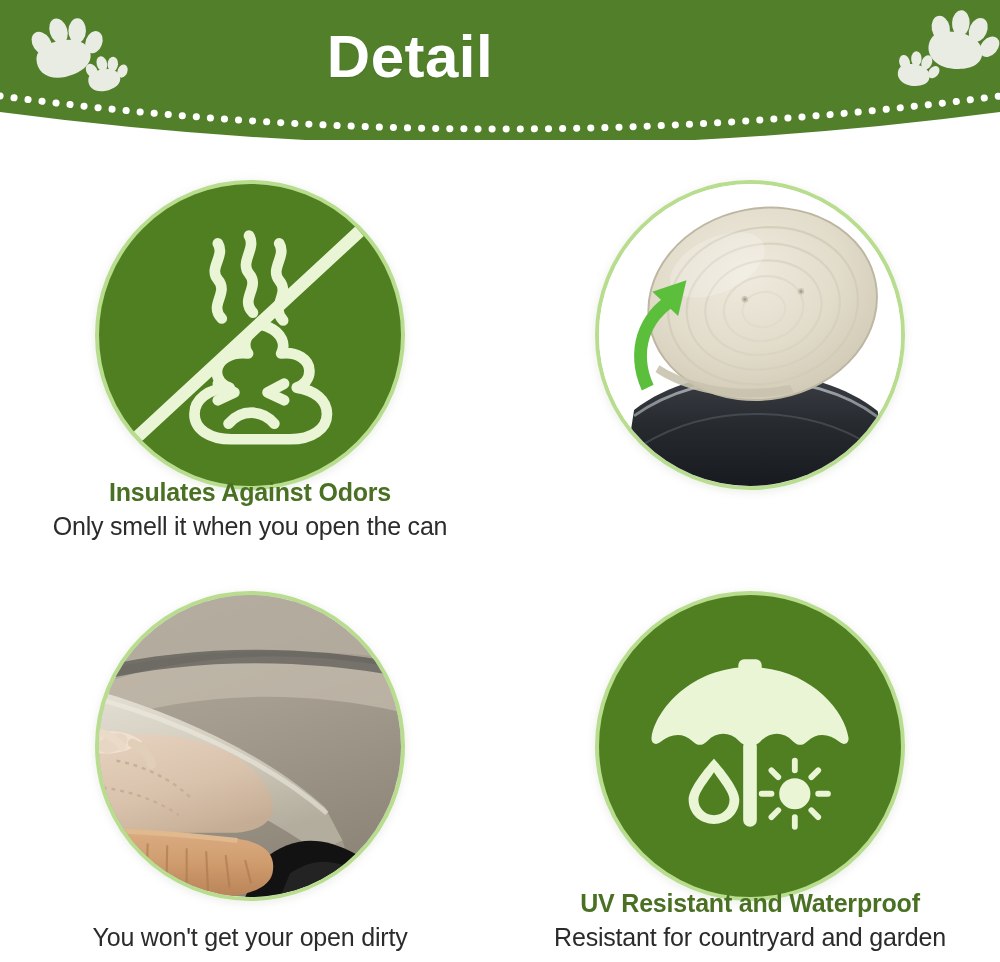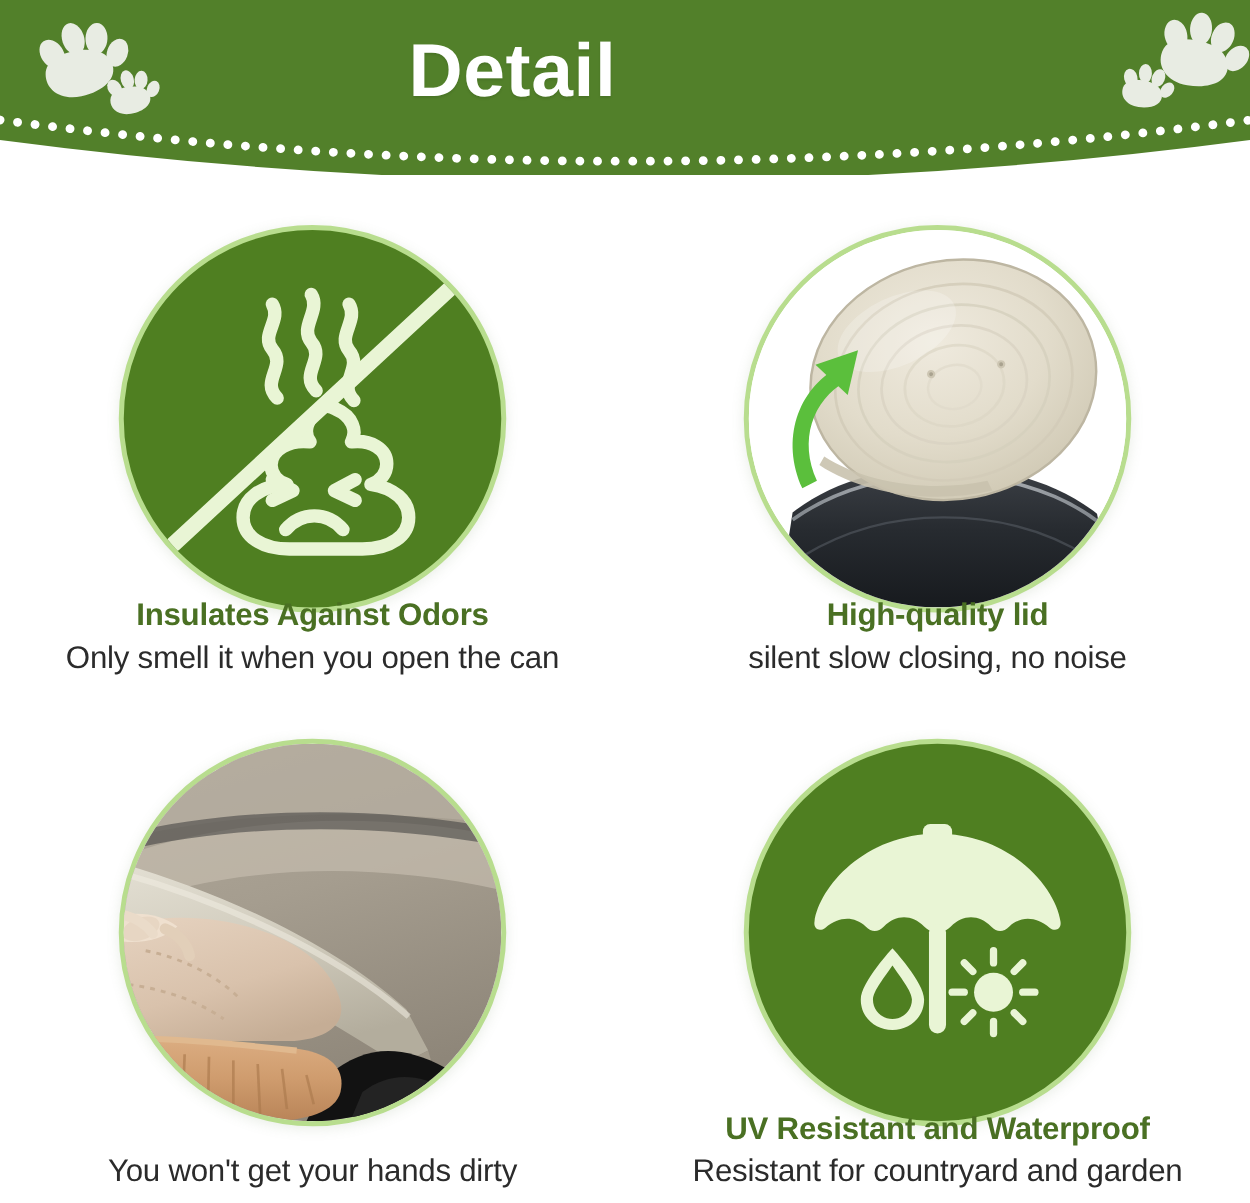--- a/index.html
+++ b/index.html
@@ -258,24 +258,20 @@
           <path d="M62,186 C96,208 150,216 196,206 L200,214 C150,226 92,216 58,193 Z" fill="#c9c2ae" opacity="0.9"></path>
 
           <g>
             <path d="M44,212 C26,172 40,131 74,112
                      L80,124 C52,140 41,173 56,206 Z" fill="#5bbf3c"></path>
             <path d="M59,104 L96,104 L76,136 Z" fill="#5bbf3c" transform="rotate(-19 77 120)"></path>
           </g>
         </svg>
       </div>
     </div>
-    <div class="caption">
-      <p class="cap-title">High-quality lid</p>
-      <p class="cap-sub">silent slow closing, no noise</p>
-    </div>
   </div>
 
   <div class="feature r1 c0">
     <div class="circle-wrap">
       <div class="circle">
         <svg class="photo" viewBox="0 0 310 310" preserveAspectRatio="xMidYMid slice">
           <defs>
             <linearGradient id="canBodyG" x1="0" y1="0" x2="0.3" y2="1">
               <stop offset="0%" stop-color="#b2aa9c"></stop>
               <stop offset="48%" stop-color="#a59d8f"></stop>
@@ -341,21 +337,21 @@
             <path d="M110,263 L112,305"></path>
               <path d="M130,267 L134,300"></path>
             <path d="M150,272 L156,296"></path>
           </g>
 
           <path d="M-34,242 C20,240 88,246 142,252" fill="none" stroke="#e0b98f" stroke-width="5"></path>
         </svg>
       </div>
     </div>
     <div class="caption">
-      <p class="cap-sub">You won't get your hands dirty</p>
+      <p class="cap-sub">You won't get your open dirty</p>
     </div>
   </div>
 
   <div class="feature r1 c1">
     <div class="circle-wrap">
       <div class="circle icon-circle">
         <svg class="glyph" viewBox="0 0 310 310">
           <g fill="#e9f5d5">
 
             <path d="M149,66 h12 a6,6 0 0 1 6,6 v10 h-24 v-10 a6,6 0 0 1 6,-6 Z"></path>

